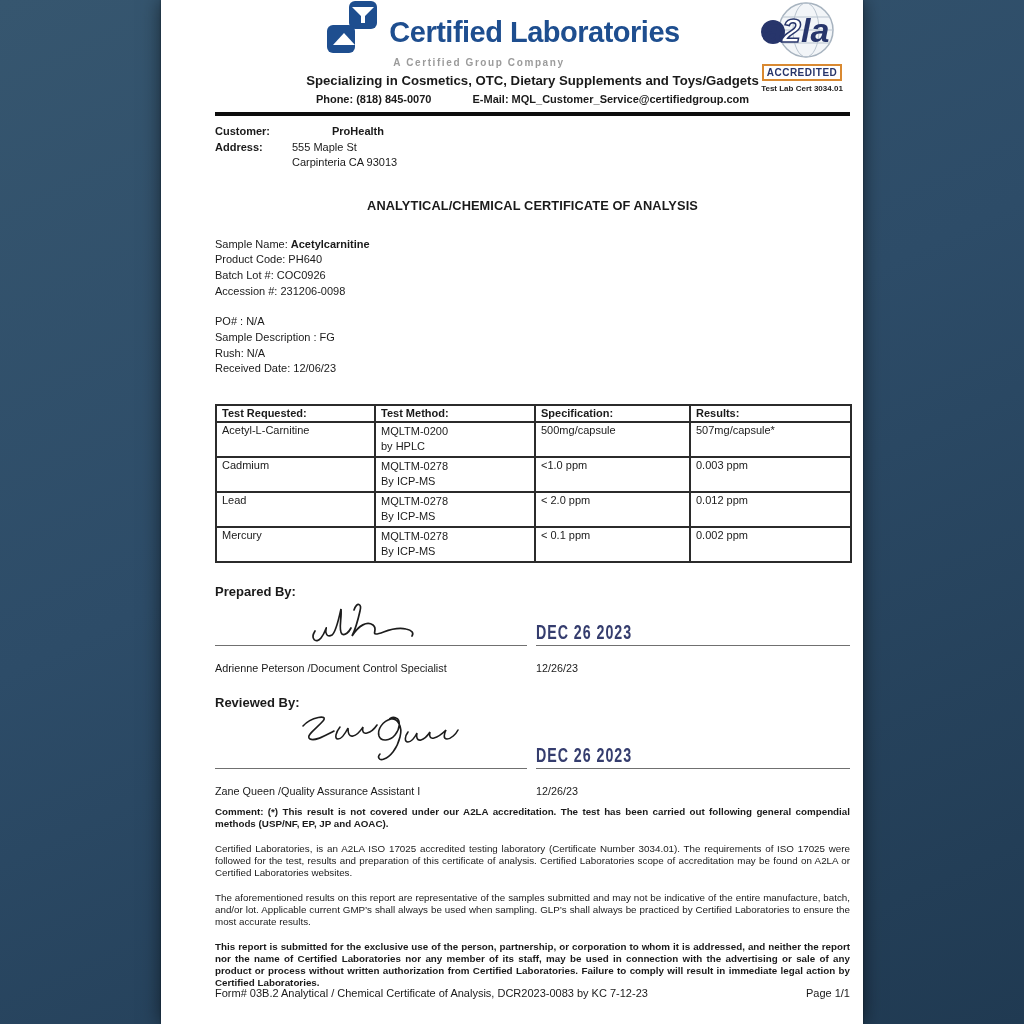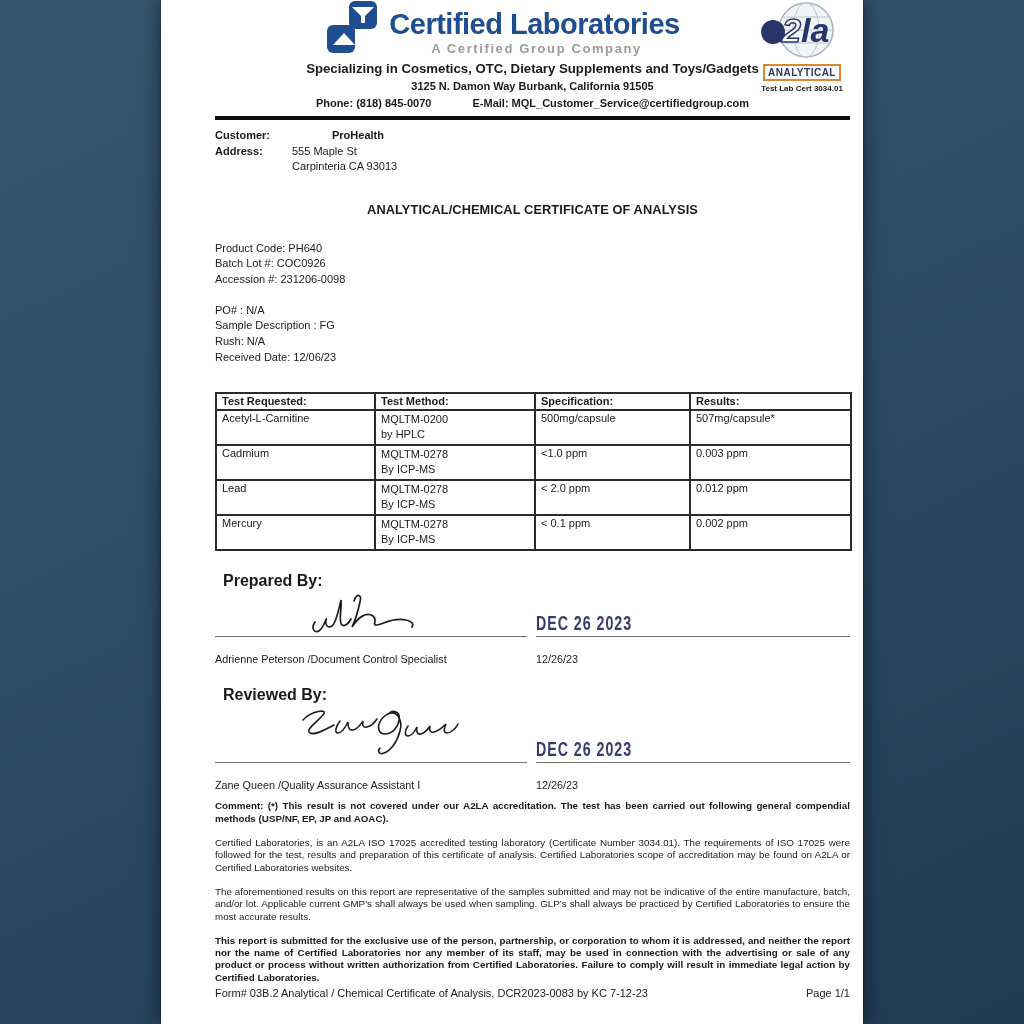--- a/index.html
+++ b/index.html
@@ -14,23 +14,23 @@
     margin:0 auto;
     background:#ffffff;
     box-shadow:0 0 18px rgba(0,0,0,0.55), 0 0 2px rgba(0,0,0,0.4);
     padding:0 13px 0 54px;
     color:#1a1a1a;
   }
   
   .header { position:relative; padding-top:1px; }
   .logo-row { display:flex; justify-content:center; align-items:flex-start; margin-left:-60px; }
   .logo-mark { width:54px; height:56px; margin-right:10px; margin-top:-2px; }
-  .brand-text { padding-top:8px; }
+  .brand-text { padding-top:16px; }
   .company-name { font-size:29px; font-weight:bold; color:#1e4e8f; letter-spacing:-0.5px; line-height:30px; }
-  .tagline { font-size:13px; color:#9b9b9b; font-weight:bold; letter-spacing:1.6px; margin-top:2px; padding-left:4px;text-align:center; }
+  .tagline { font-size:10px; color:#9b9b9b; font-weight:bold; letter-spacing:1.6px; margin-top:10px; padding-left:4px; }
   .a2la-badge { position:absolute; top:2px; right:2px; width:92px; text-align:center; }
   .a2la-globe { position:relative; width:92px; height:56px; }
   .accredited-box {
     display:inline-block; margin-top:-8px; position:relative; z-index:3;
     border:2px solid #d98931; background:#fff; color:#27356b;
     font-size:10px; font-weight:bold; letter-spacing:0.5px; padding:1px 3px;
   }
   .cert-text { font-size:8px; font-weight:bold; color:#222; margin-top:3px; }
   .specialization { text-align:center; font-weight:bold; font-size:13.2px; margin-top:5px; }
   .addr-line { text-align:center; font-weight:bold; font-size:11px; margin-top:4px; }
@@ -53,21 +53,21 @@
   table.results { border-collapse:collapse; width:635px; margin-top:27px; table-layout:fixed; }
   table.results th, table.results td {
     border:2px solid #2b2b2b; font-size:11px; text-align:left;
     padding:1px 23px 2px 5px; vertical-align:top; font-weight:normal;
   }
   table.results th { font-weight:bold; }
   col.c1{width:159px;} col.c2{width:160px;} col.c3{width:155px;} col.c4{width:161px;}
   .method2 { line-height:15px; }
   
   .sig-section { margin-top:21px; }
-  .sig-label { font-weight:bold; font-size:16px; margin-left:8px; }
+  .sig-label { font-weight:bold; font-size:13px; margin-left:0; }
   .sig-grid { display:flex; }
   .sig-left { width:312px; }
   .sig-right { width:314px; margin-left:9px; }
   .sig-art { height:44px; position:relative; }
   .sig-art svg { position:absolute; bottom:-4px; }
   .stamp {
     display:inline-block; color:#353d6e; font-weight:bold; font-size:15px;
     letter-spacing:1px; transform:scale(0.95,1.3); transform-origin:left bottom;
   }
   .stamp-slot { height:44px; display:flex; align-items:flex-end; }
@@ -109,26 +109,25 @@
         <circle cx="50" cy="28" r="27" fill="#f2f5f8" stroke="#a7b3bf" stroke-width="1.5"></circle>
         <ellipse cx="50" cy="28" rx="13" ry="27" fill="none" stroke="#b9c4cf" stroke-width="1"></ellipse>
         <line x1="23" y1="28" x2="77" y2="28" stroke="#b9c4cf" stroke-width="1"></line>
         <line x1="26" y1="15" x2="74" y2="15" stroke="#b9c4cf" stroke-width="1"></line>
         <line x1="26" y1="41" x2="74" y2="41" stroke="#b9c4cf" stroke-width="1"></line>
         <circle cx="17" cy="30" r="12" fill="#27356b"></circle>
         <text x="8" y="40" font-family="Liberation Sans, sans-serif" font-size="34" font-weight="bold" font-style="italic" fill="#27356b">a</text>
         <text x="26" y="40" font-family="Liberation Sans, sans-serif" font-size="34" font-weight="bold" font-style="italic" fill="#ffffff" stroke="#27356b" stroke-width="1.5">2</text>
         <text x="45" y="40" font-family="Liberation Sans, sans-serif" font-size="34" font-weight="bold" font-style="italic" fill="#27356b">la</text>
       </svg>
-      <div class="accredited-box">ANALYTICAL</div>
+      <div class="accredited-box">ACCREDITED</div>
       <div class="cert-text">Test Lab Cert 3034.01</div>
     </div>
 
     <div class="specialization">Specializing in Cosmetics, OTC, Dietary Supplements and Toys/Gadgets</div>
-    <div class="addr-line">3125 N. Damon Way Burbank, California 91505</div>
     <div class="contact-line">
       <span>Phone: (818) 845-0070</span><span class="gap"></span>
       <span>E-Mail: MQL_Customer_Service@certifiedgroup.com</span>
     </div>
   </div>
 
   <div class="top-rule"></div>
 
   <div class="customer">
     <div class="cust-row">
@@ -141,20 +140,21 @@
     </div>
     <div class="cust-row">
       <div class="cust-label"></div>
       <div class="cust-val">Carpinteria CA 93013</div>
     </div>
   </div>
 
   <div class="doc-title">ANALYTICAL/CHEMICAL CERTIFICATE OF ANALYSIS</div>
 
   <div class="sample-info">
+    <div><span>Sample Name: </span><span class="sv-bold">Acetylcarnitine</span></div>
     <div>Product Code: PH640</div>
     <div>Batch Lot #: COC0926</div>
     <div>Accession #: 231206-0098</div>
     <div class="group2">
       <div>PO# : N/A</div>
       <div>Sample Description : FG</div>
       <div>Rush: N/A</div>
       <div>Received Date: 12/06/23</div>
     </div>
   </div>

